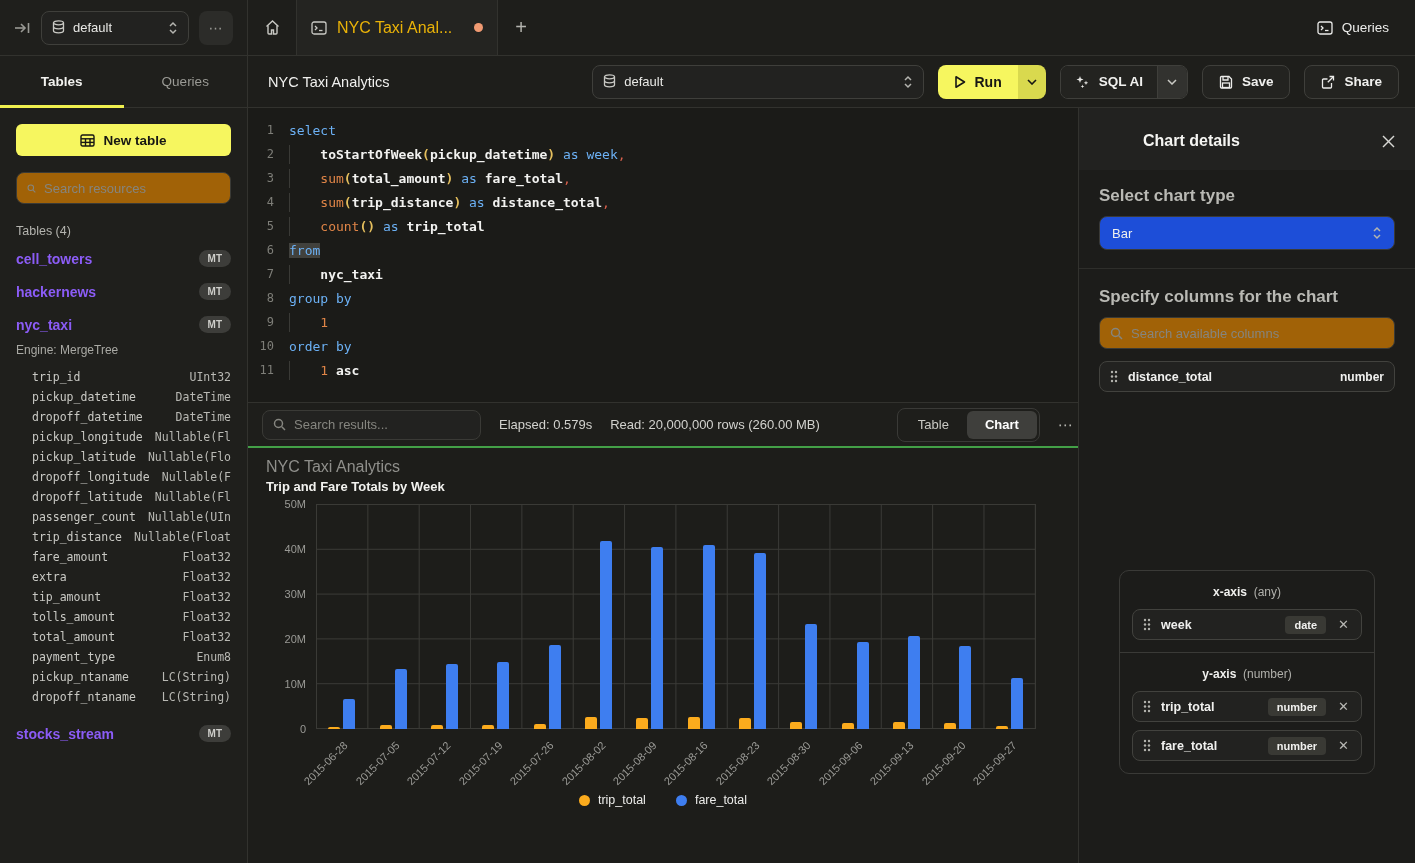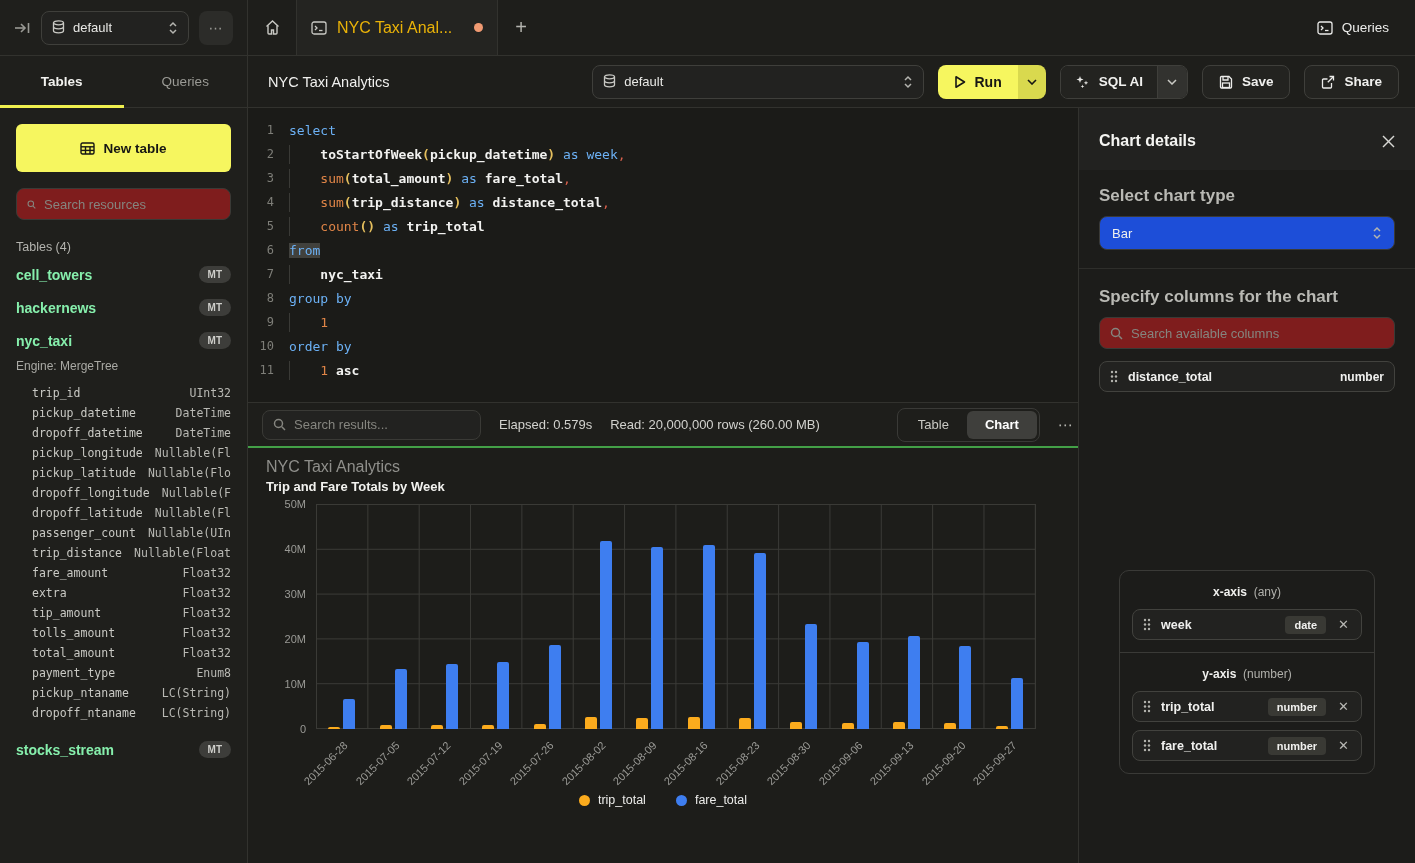--- a/index.html
+++ b/index.html
@@ -11,28 +11,28 @@
   .sidebar { background:#1f1f1c; border-right:1px solid #32322e; display:flex; flex-direction:column; }
   .sidebar-top { height:56px; display:flex; align-items:center; gap:10px; padding:0 14px; border-bottom:1px solid #32322e; }
   .icon-btn { background:none; border:none; color:#9a9a95; cursor:pointer; display:flex; align-items:center; justify-content:center; }
   .db-select { flex:1; height:34px; border:1px solid #3f3f3b; border-radius:8px; display:flex; align-items:center; gap:8px; padding:0 10px; color:#e8e8e5; font-size:13px; cursor:pointer; background:#222220; }
   .db-select .grow { flex:1; }
   .more-btn { width:34px; height:34px; border-radius:8px; background:#2c2c29; border:none; color:#9a9a95; font-size:14px; letter-spacing:1px; cursor:pointer; }
   .side-tabs { height:52px; display:flex; border-bottom:1px solid #32322e; }
   .side-tab { flex:1; display:flex; align-items:center; justify-content:center; font-size:13.5px; color:#9a9a95; cursor:pointer; position:relative; }
   .side-tab.active { color:#f2f2ef; font-weight:700; }
   .side-tab.active::after { content:""; position:absolute; left:0; right:0; bottom:-1px; height:3px; background:#f0f04f; }
-  .new-table { margin:16px 16px 0; height:48px; background:#f6f65f; color:#161613; border:none; border-radius:6px; font-size:13.5px; font-weight:700; display:flex; align-items:center; justify-content:center; gap:8px; cursor:pointer; }
-  .search-box { margin:16px 16px 0; height:32px; background:#7f1d1d; border:1px solid #3a3a36; border-radius:8px; display:flex; align-items:center; gap:8px; padding:0 10px; }
+  .new-table { margin:16px 16px 0; height:32px; background:#f6f65f; color:#161613; border:none; border-radius:6px; font-size:13.5px; font-weight:700; display:flex; align-items:center; justify-content:center; gap:8px; cursor:pointer; }
+  .search-box { margin:16px 16px 0; height:32px; background:#a16207; border:1px solid #3a3a36; border-radius:8px; display:flex; align-items:center; gap:8px; padding:0 10px; }
   .search-box input { flex:1; background:none; border:none; outline:none; color:#d8d8d4; font-size:13px; font-family:"Liberation Sans",sans-serif; }
   .search-box input::placeholder { color:#85857f; }
   .section-title { margin:20px 16px 4px; font-size:12.5px; color:#b4b4af; }
   .tables-list { padding:0 16px; }
   .tbl-row { height:33px; display:flex; align-items:center; cursor:pointer; }
-  .tbl-name { flex:1; font-size:14px; font-weight:600; color:#86efac; }
+  .tbl-name { flex:1; font-size:14px; font-weight:600; color:#8b5cf6; }
   .mt-badge { background:#3d3d3a; color:#cececa; border-radius:10px; font-size:10px; font-weight:700; padding:3px 9px; }
   .tbl-engine { font-size:12px; color:#a9a9a4; margin:2px 0 10px; }
   .cols { margin:2px 0 10px; }
   .col-row { display:flex; height:20px; align-items:center; font-family:"DejaVu Sans Mono", monospace; font-size:11.5px; padding-left:16px; overflow:hidden; white-space:nowrap; }
   .col-name { color:#c9c9c4; flex:0 0 auto; }
   .col-type { color:#b9b9b4; flex:1; text-align:right; overflow:hidden; }
 
   
   .main { display:flex; flex-direction:column; background:#1b1b18; }
   .tabstrip { height:56px; background:#1e1e1b; border-bottom:1px solid #32322e; display:flex; align-items:stretch; }
@@ -99,21 +99,21 @@
   .xlabels { display:flex; margin-left:50px; margin-right:24px; height:62px; }
   .xcell { flex:1; position:relative; }
   .xcell span { position:absolute; top:10px; right:50%; transform:rotate(-45deg); transform-origin:100% 0; font-size:11px; color:#9a9a96; white-space:nowrap; }
   .legend { display:flex; justify-content:center; gap:30px; margin-top:2px; }
   .legend-item { display:flex; align-items:center; gap:8px; font-size:12.5px; color:#ececea; cursor:pointer; }
   .legend-dot { width:11px; height:11px; border-radius:50%; }
 
   
   .details { width:337px; border-left:1px solid #32322e; background:#1c1c1a; display:flex; flex-direction:column; overflow:hidden; }
   .dp-header { padding:24px 20px 20px; display:flex; align-items:center; background:#222220; }
-  .dp-title { font-size:16px; font-weight:700; color:#f5f5f2; flex:1; }
+  .dp-title { font-size:16px; font-weight:700; color:#f5f5f2; flex:1;margin-left:44px; }
   .dp-close { background:none; border:none; color:#d8d8d4; cursor:pointer; font-size:16px; display:flex; }
   .dp-tabs { display:flex; height:46px; border-bottom:1px solid #32322e; }
   .dp-tab { flex:1; display:flex; align-items:center; justify-content:center; font-size:13.5px; color:#9a9a95; cursor:pointer; position:relative; }
   .dp-tab.active { color:#f2f2ef; font-weight:600; }
   .dp-tab.active::after { content:""; position:absolute; left:0; right:0; bottom:-1px; height:3px; background:#f0f04f; }
   .dp-section1 { padding:16px 20px 18px; border-bottom:1px solid #2e2e2b; }
   .dp-label { font-size:17px; color:#b9b9b4; margin-bottom:10px;font-weight:bold; }
   .dp-select { height:34px; border:1px solid #3a3a37; border-radius:8px; background:#1d4ed8; display:flex; align-items:center; padding:0 12px; font-size:13px; color:#f0f0ee; cursor:pointer; }
   .dp-select .grow { flex:1; }
   .dp-section2 { padding:18px 20px 0; }

